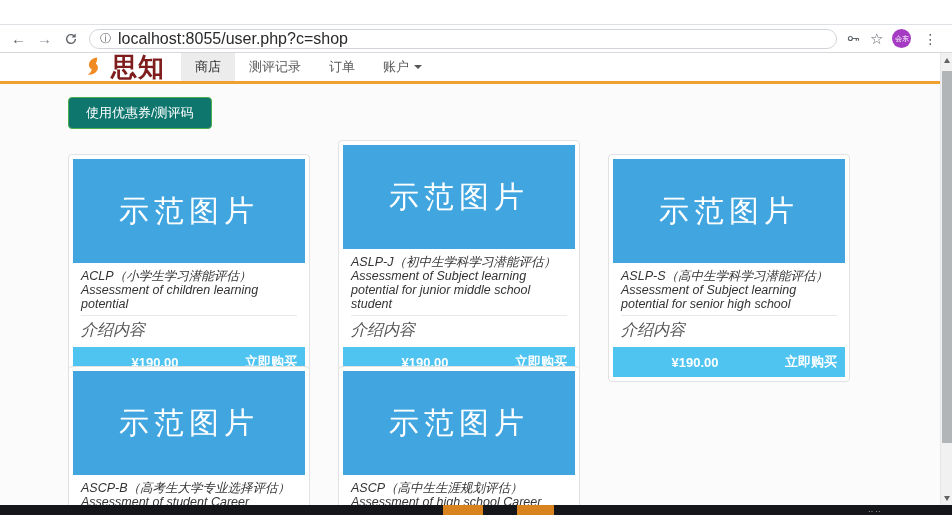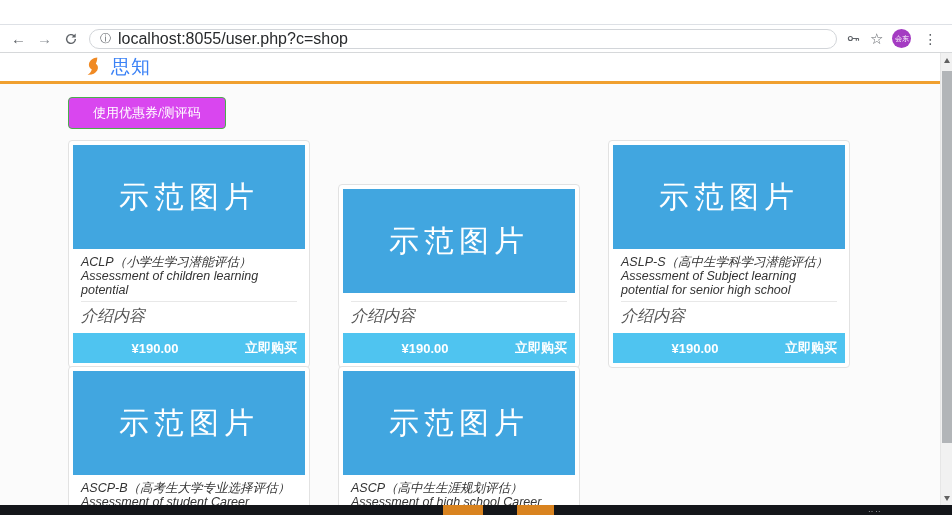--- a/index.html
+++ b/index.html
@@ -30,27 +30,27 @@
   .key-icon { display:flex; margin-right:9px; }
   .star-icon { font-size:15px; color:#5f6368; margin-right:9px; line-height:1; }
   .avatar { width:19px; height:19px; border-radius:50%; background:#a43bc2; color:#fff; font-size:7px; display:flex; align-items:center; justify-content:center; margin-right:9px; letter-spacing:0; }
   .menu-dots { font-size:14px; color:#5f6368; line-height:1; padding:0 3px; }
 
   
   .page { position:absolute; left:0; top:53px; width:952px; height:452px; background:#fbfbfb; overflow:hidden; }
   .site-nav { position:absolute; left:0; top:0; width:100%; height:31px; background:#fff; border-bottom:3px solid #f0a02f; display:flex; align-items:stretch; }
   .brand { display:flex; align-items:center; margin-left:84px; }
   .brand-logo { width:22px; height:22px; margin-right:5px; }
-  .brand-name { font-size:19px; font-weight:normal; color:#3b82f6; letter-spacing:1px; }
+  .brand-name { font-size:26px; font-weight:bold; color:#7f1d1d; letter-spacing:1px; }
   .nav-items { display:flex; margin-left:16px; }
   .nav-item { display:flex; align-items:center; padding:0 14px; font-size:13px; color:#5a5a5a; }
   .nav-item.active { background:#ececec; color:#333; }
   .caret { display:inline-block; margin-left:5px; border-left:4px solid transparent; border-right:4px solid transparent; border-top:4px solid #555; }
 
-  .coupon-btn { position:absolute; left:68px; top:44px; background:#d946ef; border:1px solid #4cae4c; color:#fff; font-size:13px; padding:6px 24px; border-radius:4px; }
+  .coupon-btn { position:absolute; left:68px; top:44px; background:#0f766e; border:1px solid #4cae4c; color:#fff; font-size:13px; padding:6px 17px; border-radius:4px; }
 
   .cards-row { position:absolute; display:flex; gap:28px; align-items:flex-end; }
   .row-1 { left:68px; top:87px; }
   .row-2 { left:68px; top:313px; }
   .card { width:242px; background:#fff; border:1px solid #e2e2e2; border-radius:4px; padding:4px; }
   .card-img { height:104px; background:#41a6e0; color:#fff; display:flex; align-items:center; justify-content:center; font-size:30px; letter-spacing:5px; }
   .card-caption { padding:4px 8px 0;font-style:italic; }
   .card-title { font-size:12.5px; color:#333; line-height:14px; margin:2px 0 4px; }
   .card-hr { height:1px; background:#e8e8e8; margin:4px 0; }
   .card-intro { font-size:16px; color:#555; margin:4px 0 6px; }
@@ -127,20 +127,35 @@
 
   <div class="page">
 
     <div class="site-nav">
       <div class="brand">
         <svg class="brand-logo" viewBox="0 0 24 24">
             <path fill="#f08a24" d="M14.5 1.5c-4.2.3-7.8 2.6-8.9 6.2-.9 3 .3 5.8 2.9 6.9-.6 2.5-2.2 4.3-4.6 5.9 4.7.4 8.6-1.4 10.5-4.7 1.5-2.6 1-5.8-1.5-7.3 1-2.6 1.6-4.6 1.6-7z"></path>
           </svg>
         <span class="brand-name">思知</span>
       </div>
+      <div class="nav-items">
+        <div class="nav-item active">
+            <span>商店</span>
+          </div>
+        <div class="nav-item">
+            <span>测评记录</span>
+          </div>
+        <div class="nav-item">
+            <span>订单</span>
+          </div>
+        <div class="nav-item">
+            <span>账户</span>
+            <span class="caret"></span>
+          </div>
+      </div>
     </div>
 
     <button class="coupon-btn">使用优惠券/测评码</button>
 
     <div class="cards-row row-1">
 
       <div class="card">
         <div class="card-img">示范图片</div>
         <div class="card-caption">
           <div class="card-title">ACLP（小学生学习潜能评估）Assessment of children learning potential</div>
@@ -149,20 +164,21 @@
         </div>
         <div class="card-footer">
           <div class="cf-cell">¥190.00</div>
           <div class="cf-cell">立即购买</div>
         </div>
       </div>
 
       <div class="card">
         <div class="card-img">示范图片</div>
         <div class="card-caption">
+          <div class="card-title">ASLP-J（初中生学科学习潜能评估）Assessment of Subject learning potential for junior middle school student</div>
           <div class="card-hr"></div>
           <div class="card-intro">介绍内容</div>
         </div>
         <div class="card-footer">
           <div class="cf-cell">¥190.00</div>
           <div class="cf-cell">立即购买</div>
         </div>
       </div>
 
       <div class="card">

